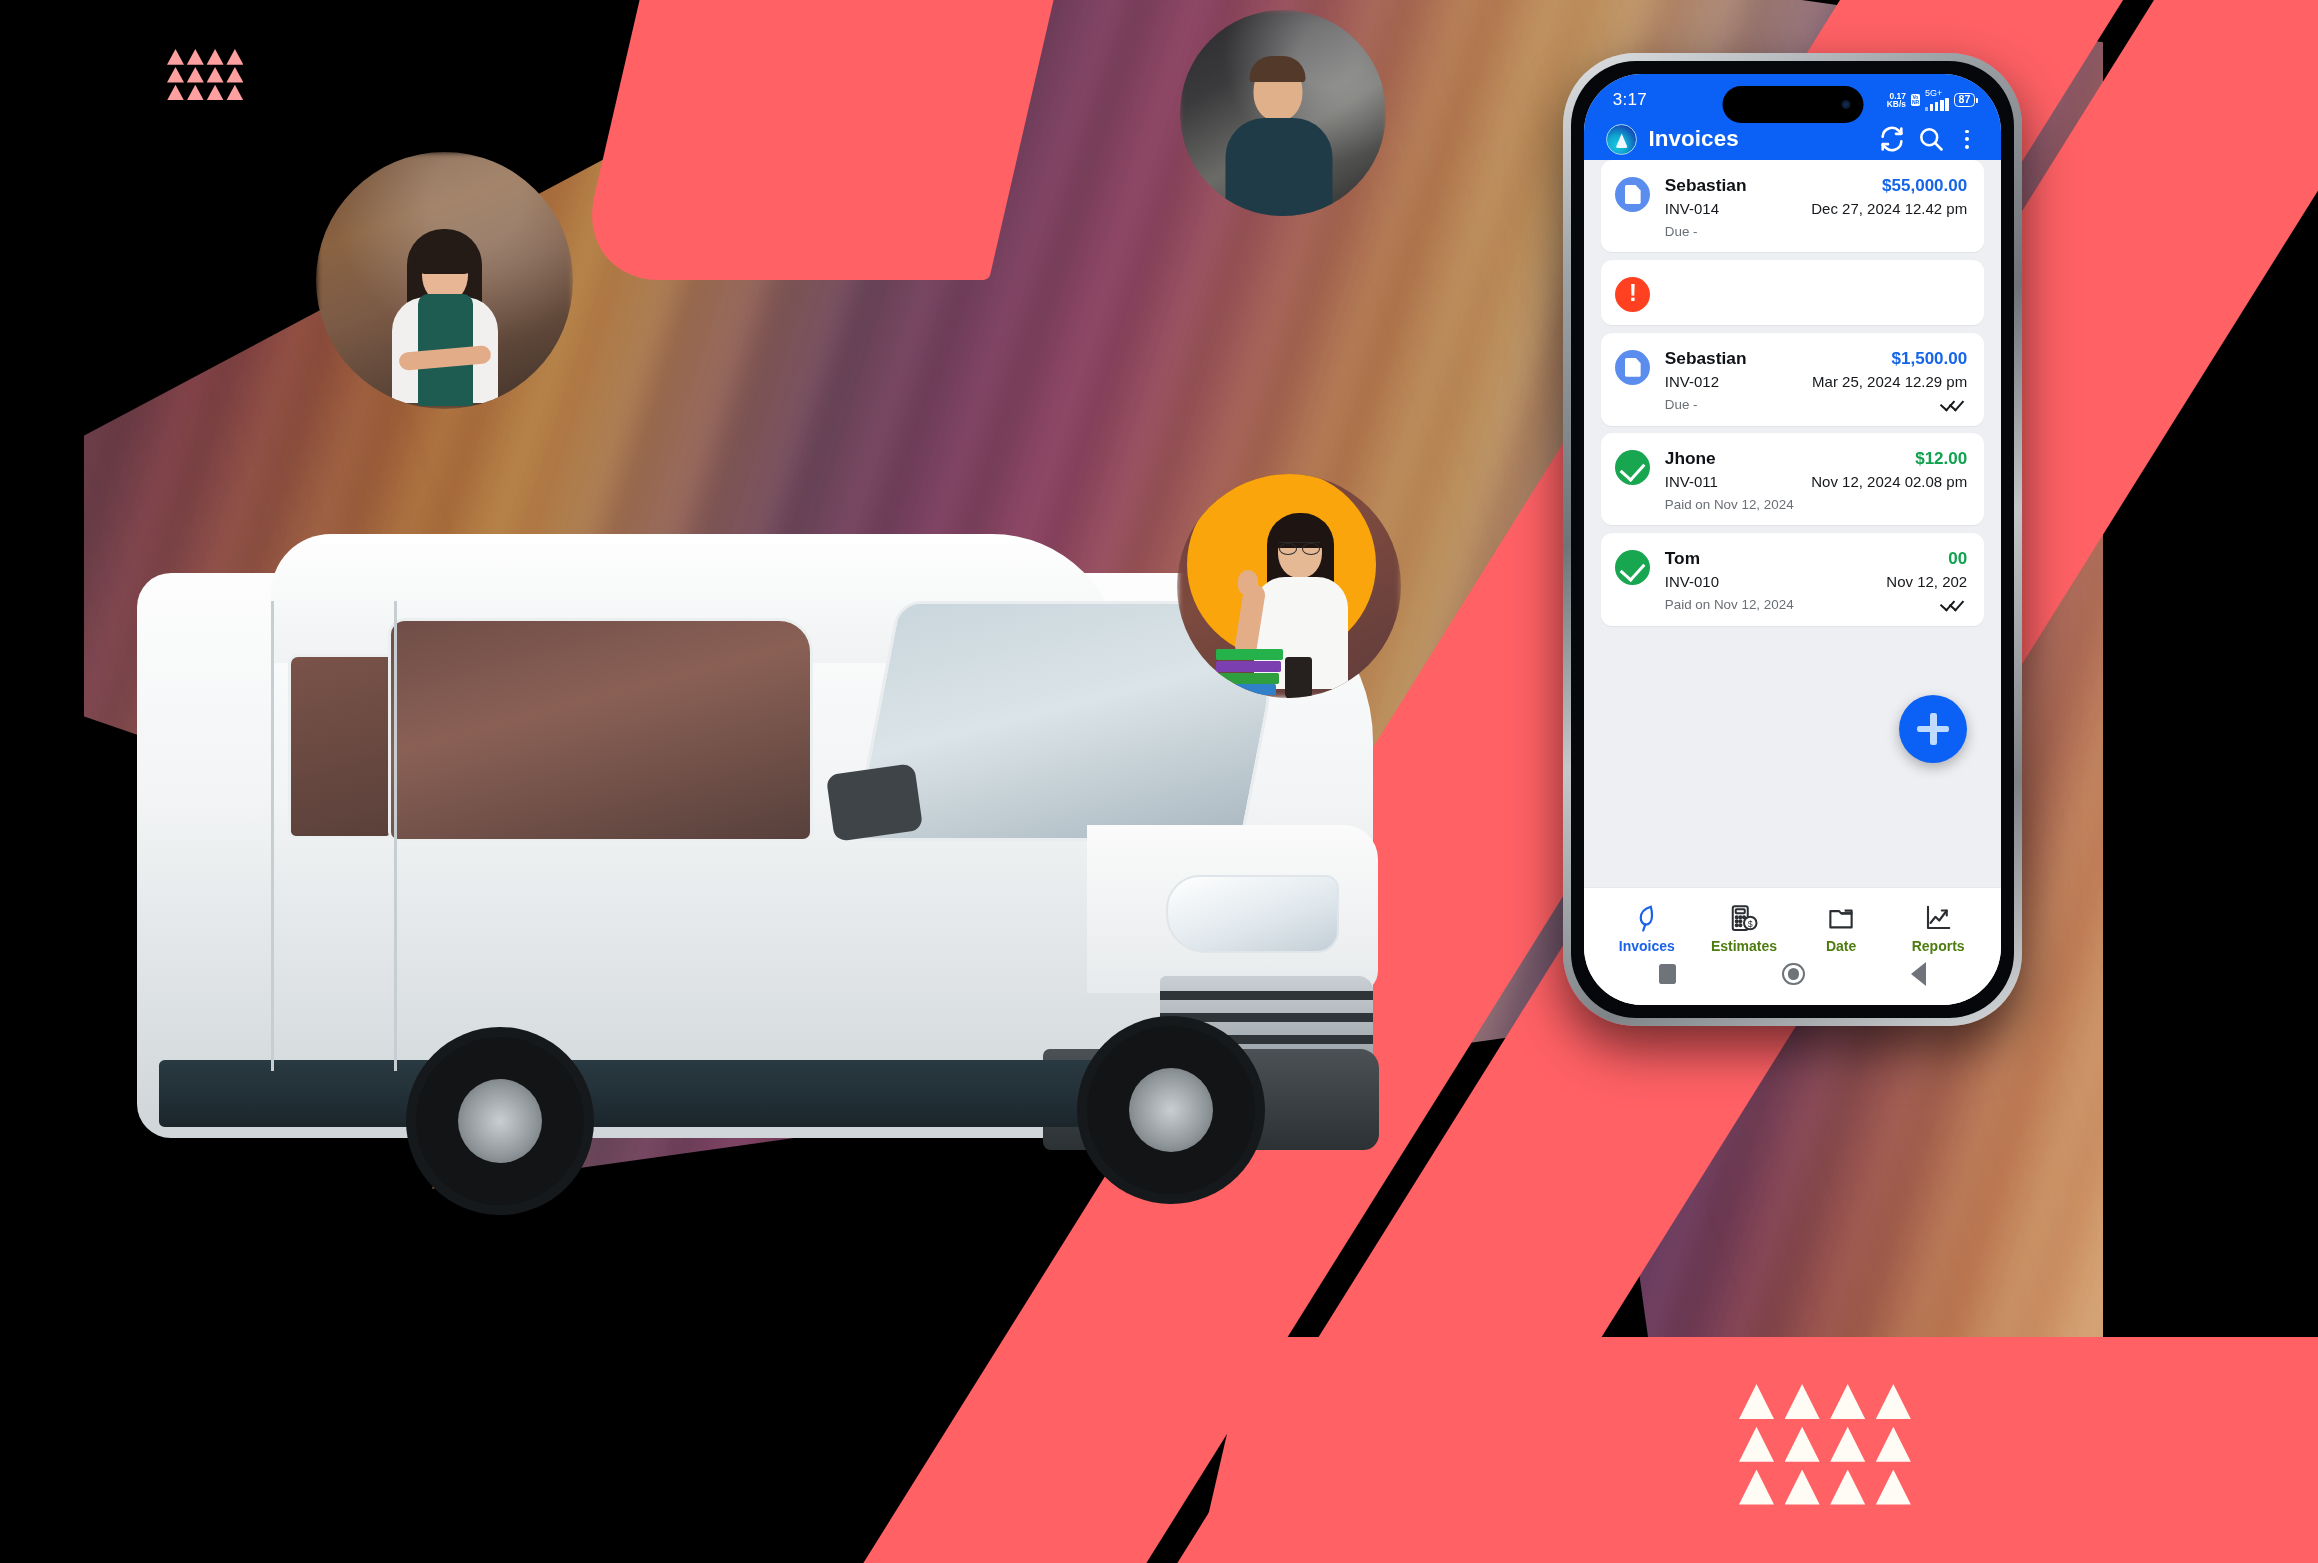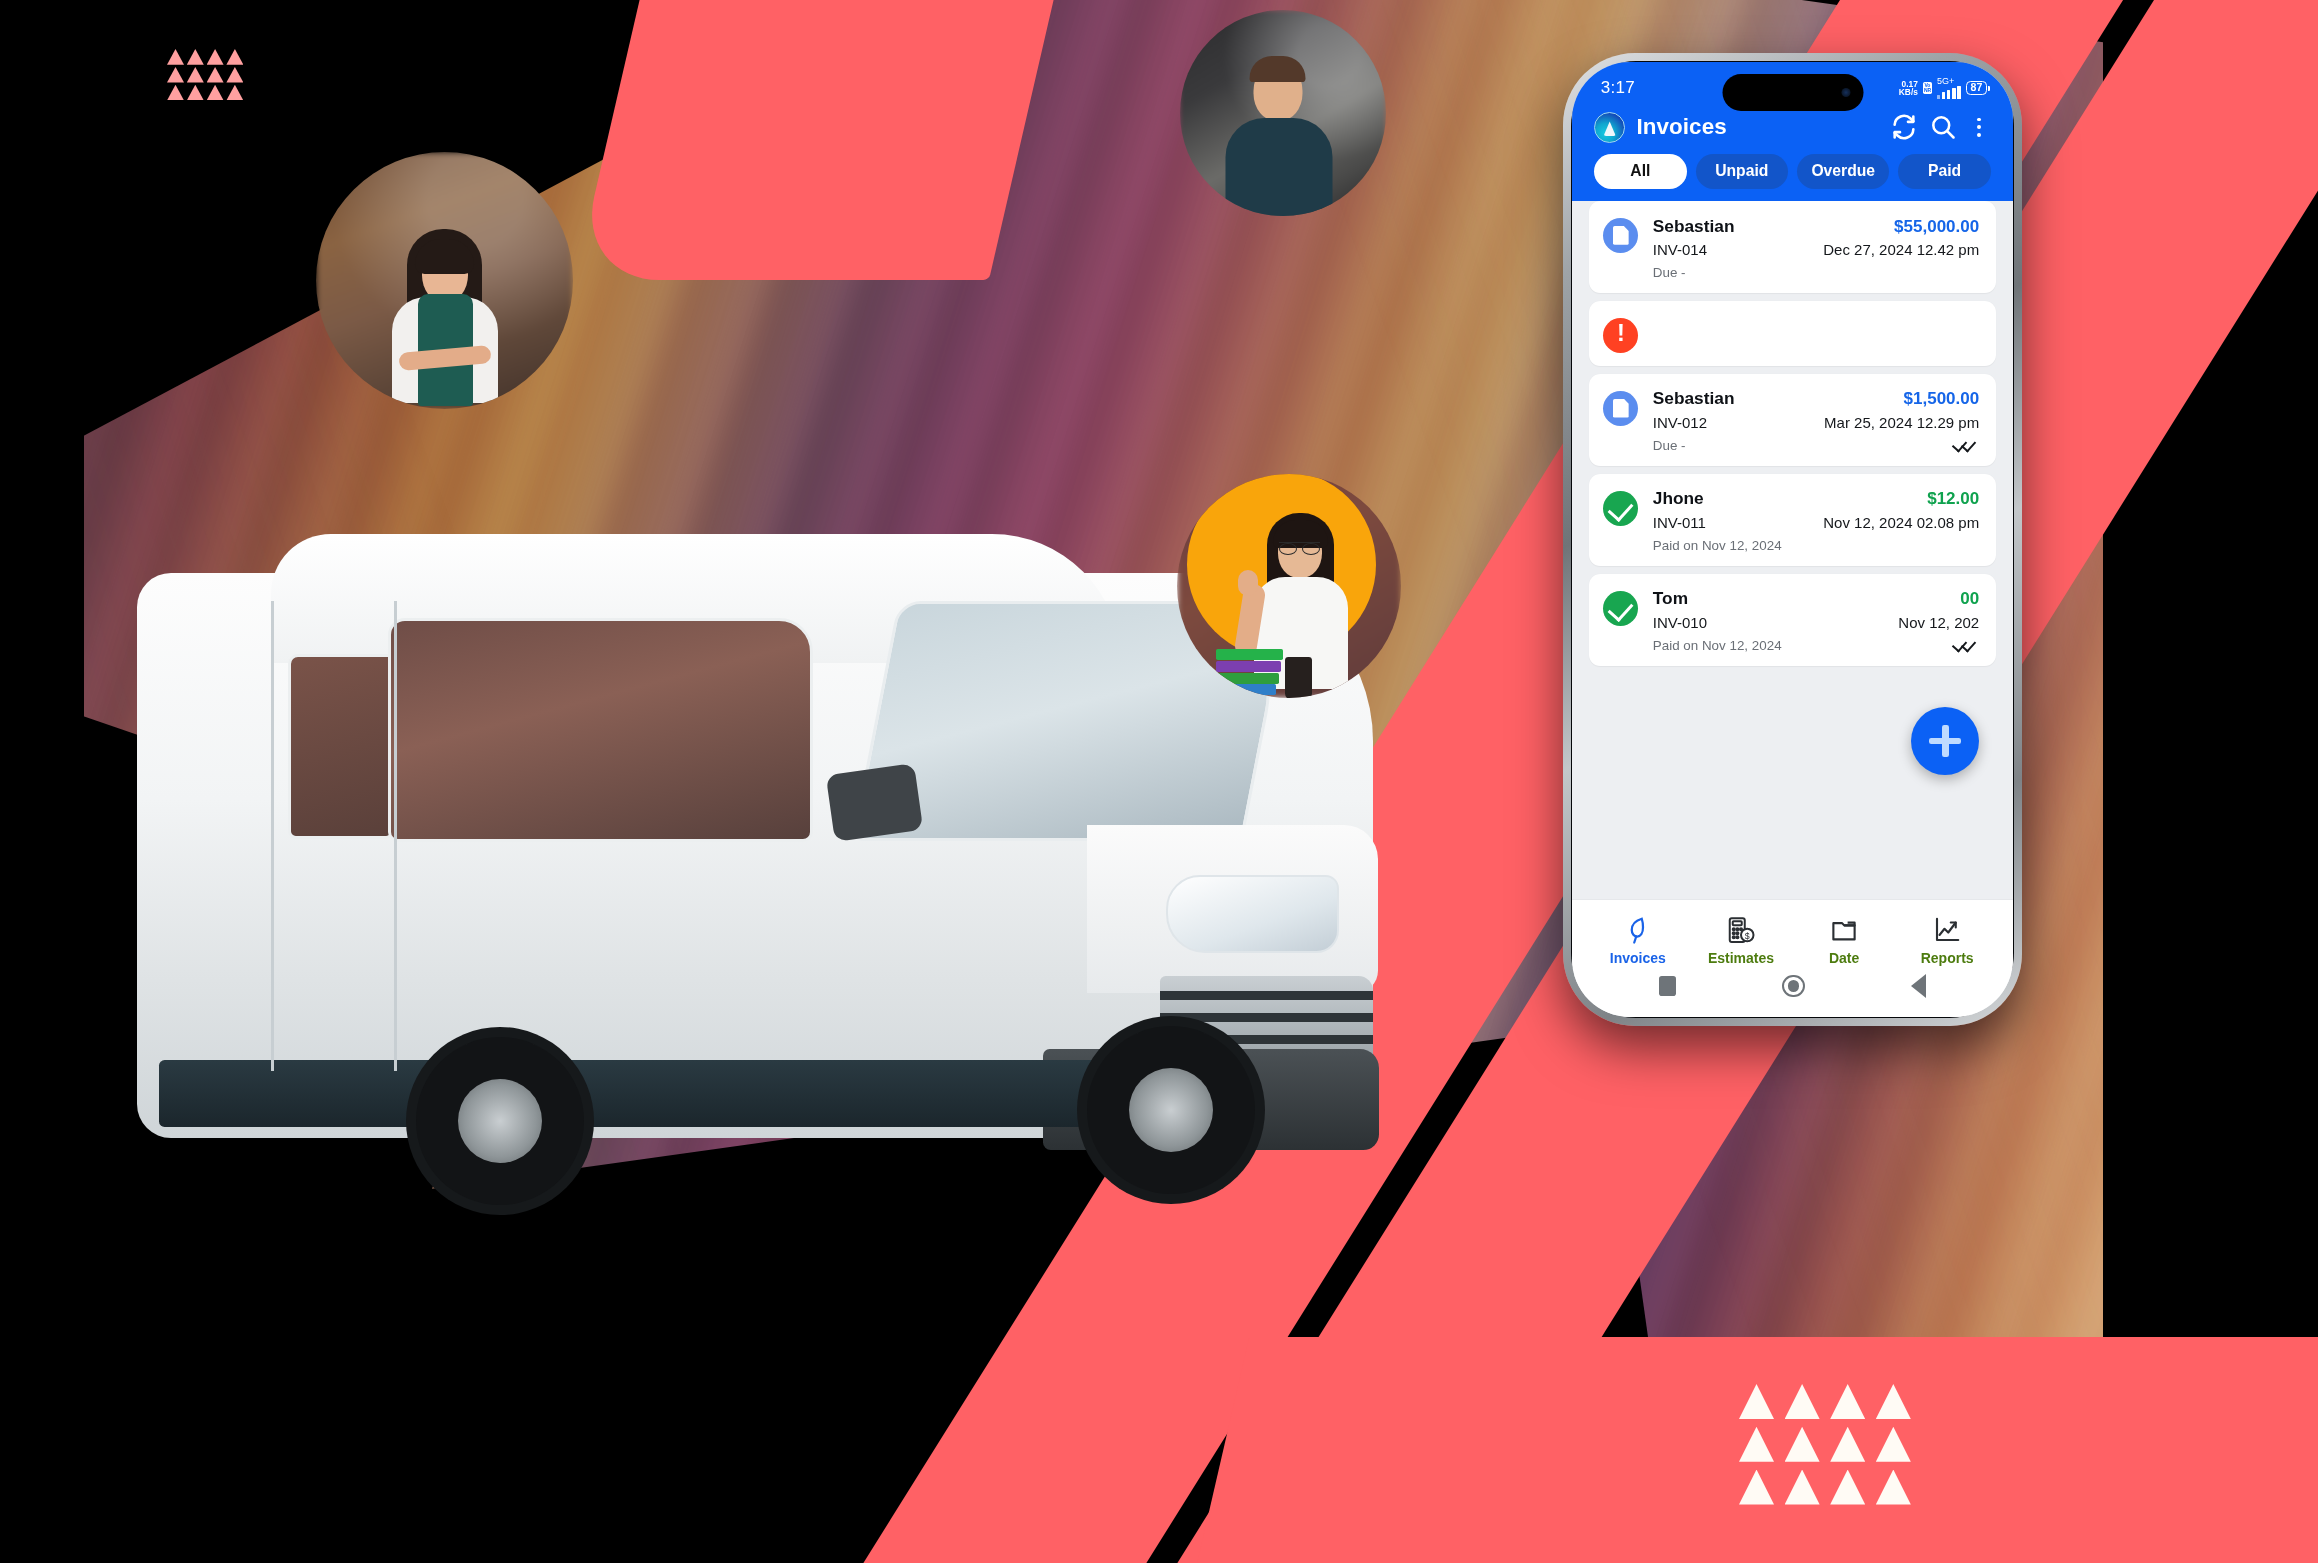--- a/index.html
+++ b/index.html
@@ -285,21 +285,21 @@
   #phone {
     position:absolute; left:1563px; top:53px;
     width:459px; height:973px;
     border-radius:72px;
     background:linear-gradient(150deg,#dfe1e3 0%,#9ea3a7 18%,#6f7478 40%,#c3c7ca 58%,#7e8387 80%,#d5d8da 100%);
     padding:7.8px;
     box-shadow:0 22.4px 50px rgba(0,0,0,0.55);
   }
   #phone-inner {
     width:100%; height:100%; border-radius:65px;
-    background:#05070a; padding:1px;
+    background:#05070a; padding:13px;
   }
   #screen {
     width:100%; height:100%; border-radius:58px;
     background:#EDEFF2; overflow:hidden; position:relative;
     display:flex; flex-direction:column;
   }
 
   
   #bluetop { background:#0B61F5; padding-top:9px; position:relative; }
   #statusbar {
@@ -631,26 +631,20 @@
           </svg>
         </div>
 
         <div class="barIcon" id="more-icon">
           <span></span>
               <span></span>
               <span></span>
         </div>
       </div>
 
-      <div id="chips">
-        <div class="chip active">All</div>
-        <div class="chip">Unpaid</div>
-        <div class="chip">Overdue</div>
-        <div class="chip">Paid</div>
-      </div>
     </div>
 
 
     <div id="list">
 
       <div class="card">
         <div class="ic doc"></div>
         <div class="cbody">
           <div class="rowA">
             <span class="cname">Sebastian</span>

